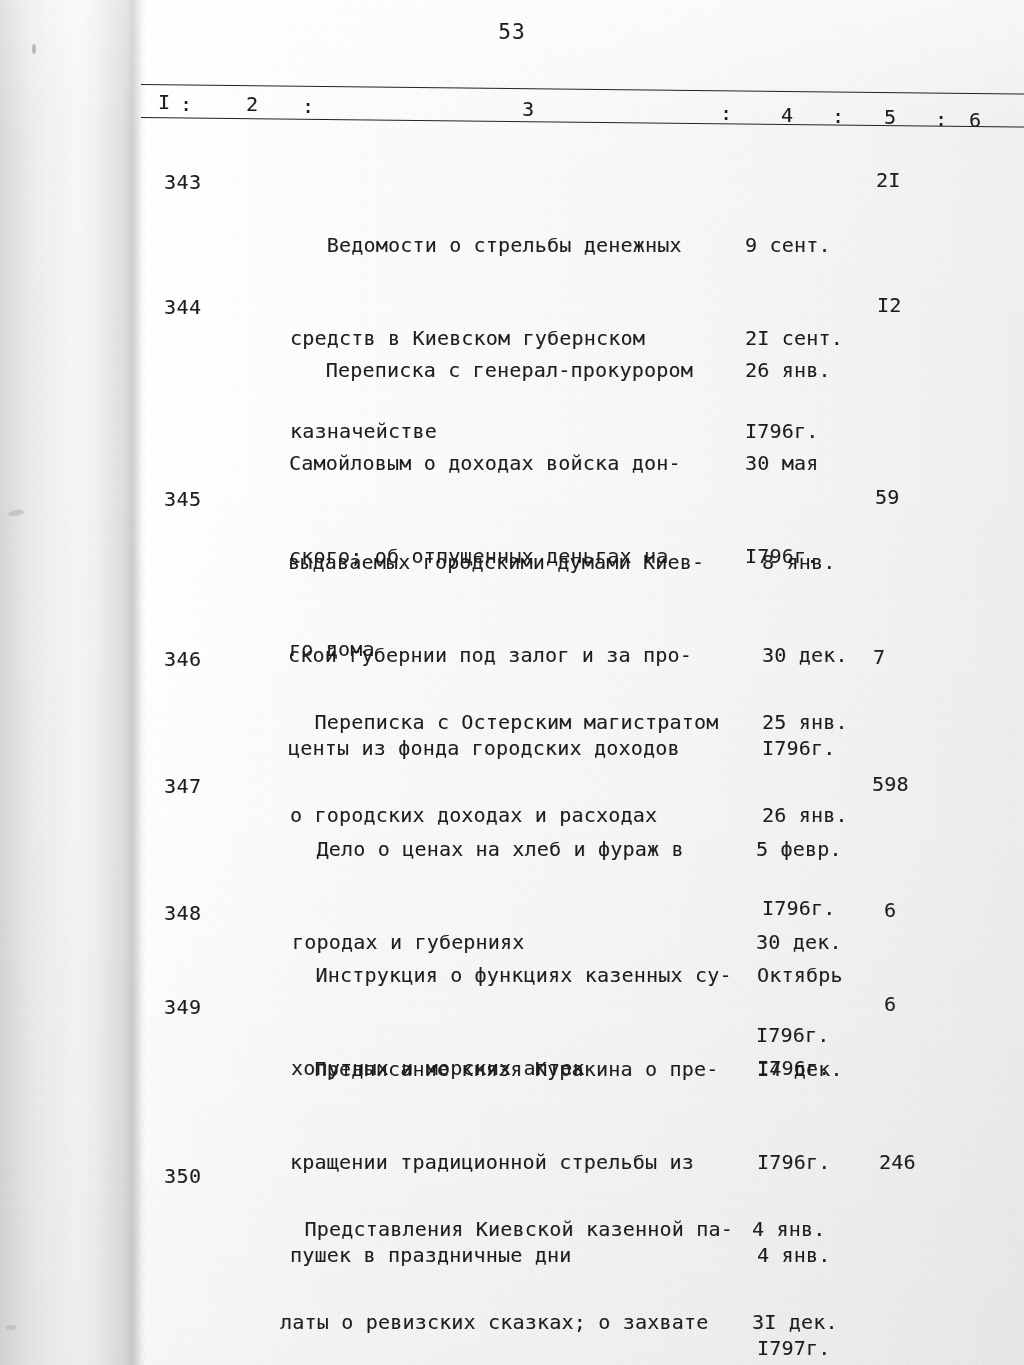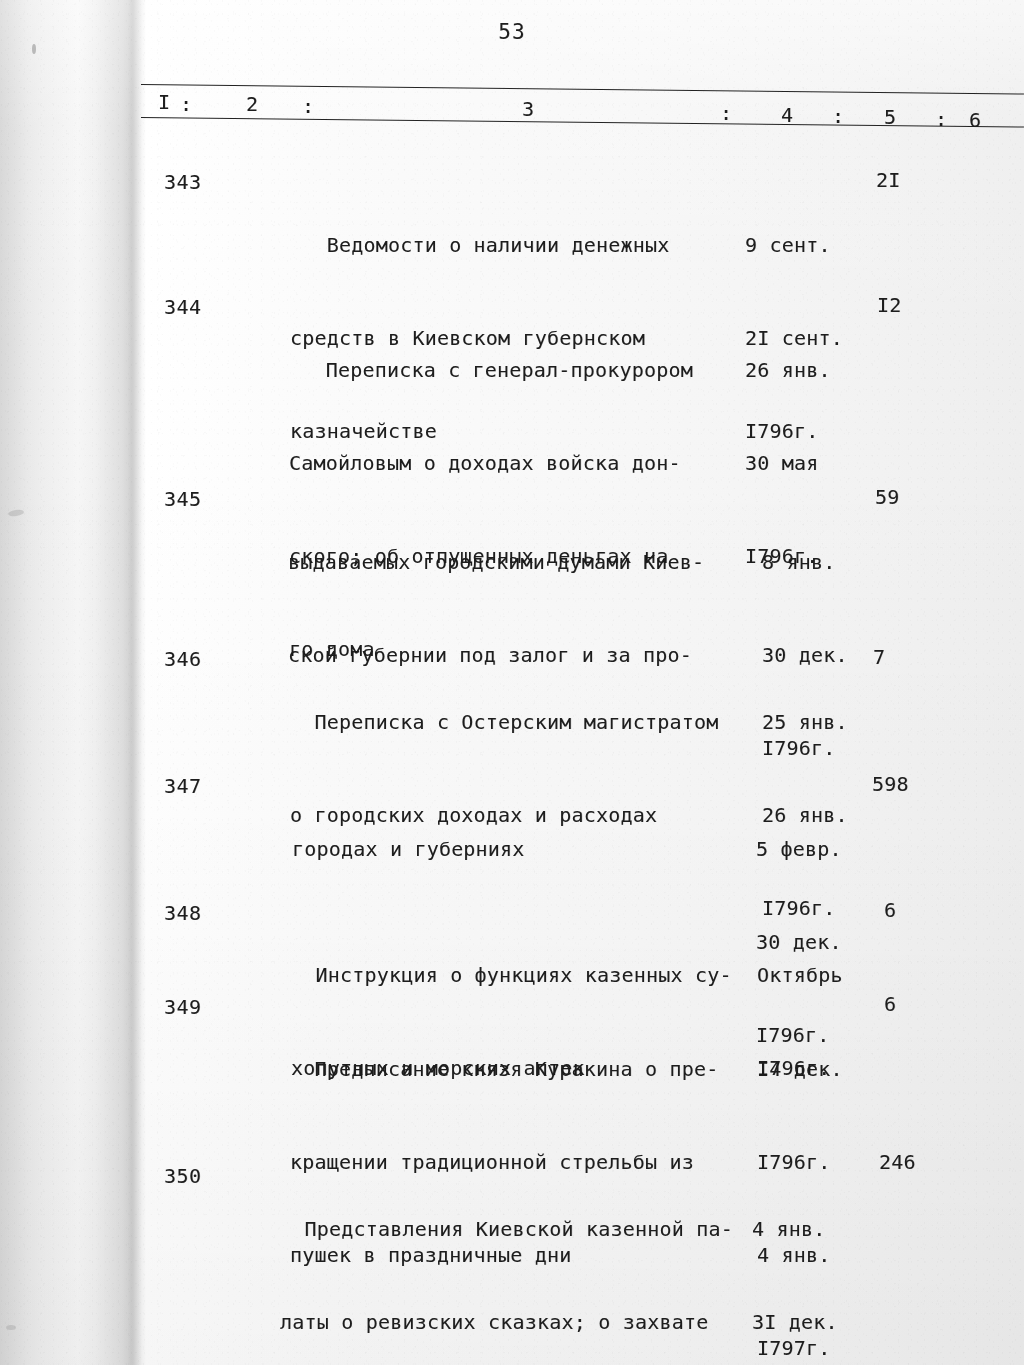--- a/index.html
+++ b/index.html
@@ -183,21 +183,21 @@
     <div class="col-head" style="left:720px; top:103px;">:</div>
     <div class="col-head" style="left:781px; top:105px;">4</div>
     <div class="col-head" style="left:832px; top:106px;">:</div>
     <div class="col-head" style="left:884px; top:107px;">5</div>
     <div class="col-head" style="left:935px; top:109px;">:</div>
     <div class="col-head" style="left:969px; top:110px;">6</div>
 
     <div class="entry" style="top:168px;">
       <div class="e-num" style="top:2px;">343</div>
       <div class="e-title" style="left:290px; top:0px;">
-        <div>   Ведомости о наличии денежных</div>
+        <div>   Ведомости о стрельбы денежных</div>
         <div>средств в Киевском губернском</div>
         <div>казначействе</div>
       </div>
       <div class="e-dates" style="left:745px; top:0px;">
         <div>9 сент.</div>
         <div>2I сент.</div>
         <div>I796г.</div>
       </div>
       <div class="e-count" style="left:876px; top:0px;">2I</div>
     </div>
@@ -216,20 +216,21 @@
         <div>I796г.</div>
       </div>
       <div class="e-count" style="left:877px; top:0px;">I2</div>
     </div>
 
     <div class="entry" style="top:485px;">
       <div class="e-num" style="top:2px;text-align:center;">345</div>
       <div class="e-title" style="left:288px; top:0px;">
         <div>выдаваемых городскими думами Киев-</div>
         <div>ской губернии под залог и за про-</div>
+        <div>центы из фонда городских доходов</div>
       </div>
       <div class="e-dates" style="left:762px; top:0px;">
         <div>8 янв.</div>
         <div>30 дек.</div>
         <div>I796г.</div>
       </div>
       <div class="e-count" style="left:875px; top:0px;">59</div>
     </div>
 
     <div class="entry" style="top:645px;">
@@ -242,20 +243,21 @@
         <div>25 янв.</div>
         <div>26 янв.</div>
         <div>I796г.</div>
       </div>
       <div class="e-count" style="left:873px; top:0px;">7</div>
     </div>
 
     <div class="entry" style="top:772px;">
       <div class="e-num" style="top:2px;">347</div>
       <div class="e-title" style="left:292px; top:0px;">
+        <div>  Дело о ценах на хлеб и фураж в</div>
         <div>городах и губерниях</div>
       </div>
       <div class="e-dates" style="left:756px; top:0px;">
         <div>5 февр.</div>
         <div>30 дек.</div>
         <div>I796г.</div>
       </div>
       <div class="e-count" style="left:872px; top:0px;">598</div>
     </div>
 

